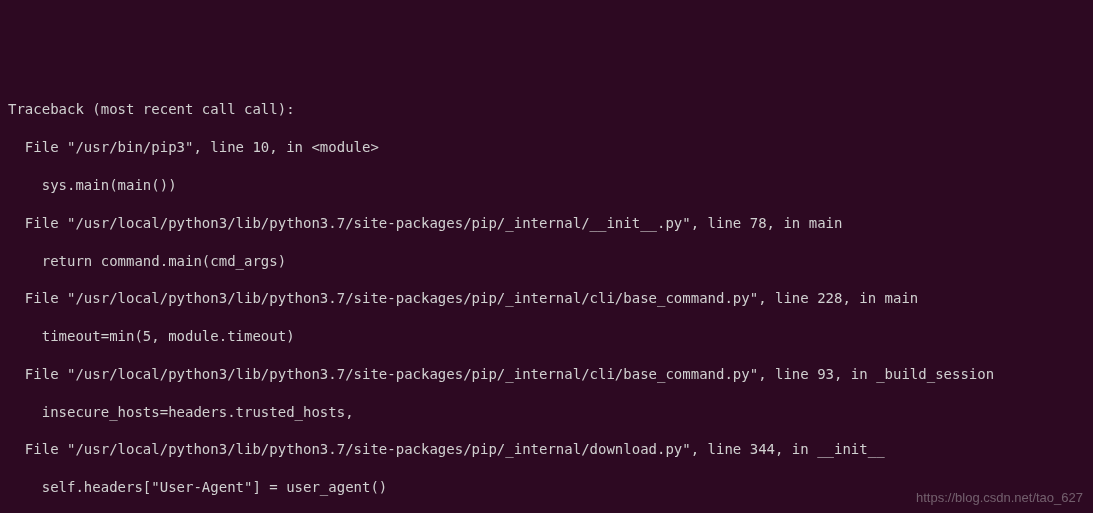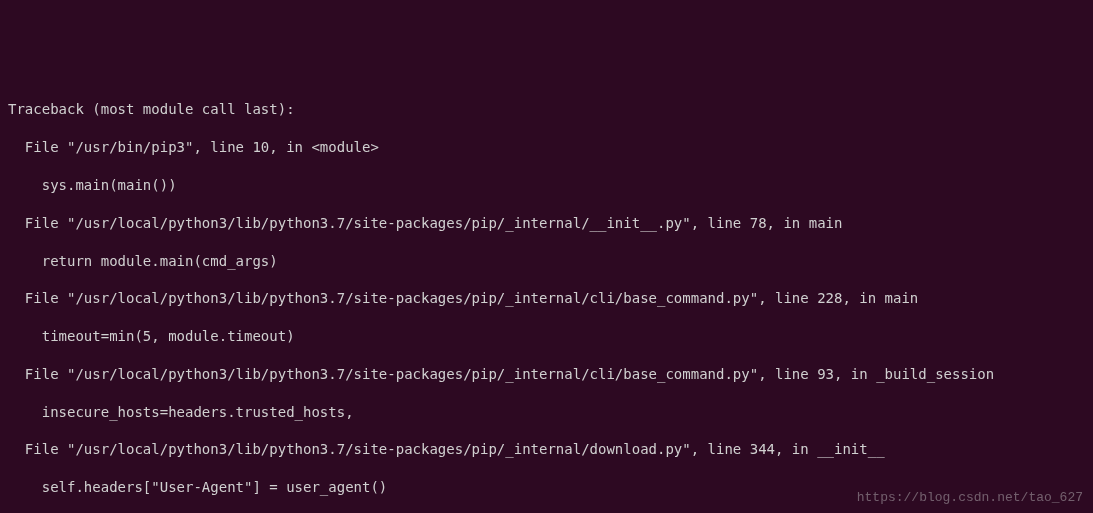--- a/index.html
+++ b/index.html
@@ -24,36 +24,36 @@
       font-family: inherit;
     }
     .line {
       display: block;
     }
     .watermark {
       position: absolute;
       right: 10px;
       bottom: 6px;
       color: rgba(200, 200, 200, 0.45);
-      font-family: Liberation Mono, monospace;
+      font-family: Liberation Sans, sans-serif;
       font-size: 13px;
       pointer-events: none;
     }
   </style>
 </head>
 <body>
 
 
 
 <div class="terminal-output">
-<span class="line">Traceback (most module call last):</span>
+<span class="line">Traceback (most recent call call):</span>
 <span class="line">  File "/usr/bin/pip3", line 10, in &lt;module&gt;</span>
 <span class="line">    sys.main(main())</span>
 <span class="line">  File "/usr/local/python3/lib/python3.7/site-packages/pip/_internal/__init__.py", line 78, in main</span>
-<span class="line">    return module.main(cmd_args)</span>
+<span class="line">    return command.main(cmd_args)</span>
 <span class="line">  File "/usr/local/python3/lib/python3.7/site-packages/pip/_internal/cli/base_command.py", line 228, in main</span>
 <span class="line">    timeout=min(5, module.timeout)</span>
 <span class="line">  File "/usr/local/python3/lib/python3.7/site-packages/pip/_internal/cli/base_command.py", line 93, in _build_session</span>
 <span class="line">    insecure_hosts=headers.trusted_hosts,</span>
 <span class="line">  File "/usr/local/python3/lib/python3.7/site-packages/pip/_internal/download.py", line 344, in __init__</span>
 <span class="line">    self.headers["User-Agent"] = user_agent()</span>
 
 
 
 

